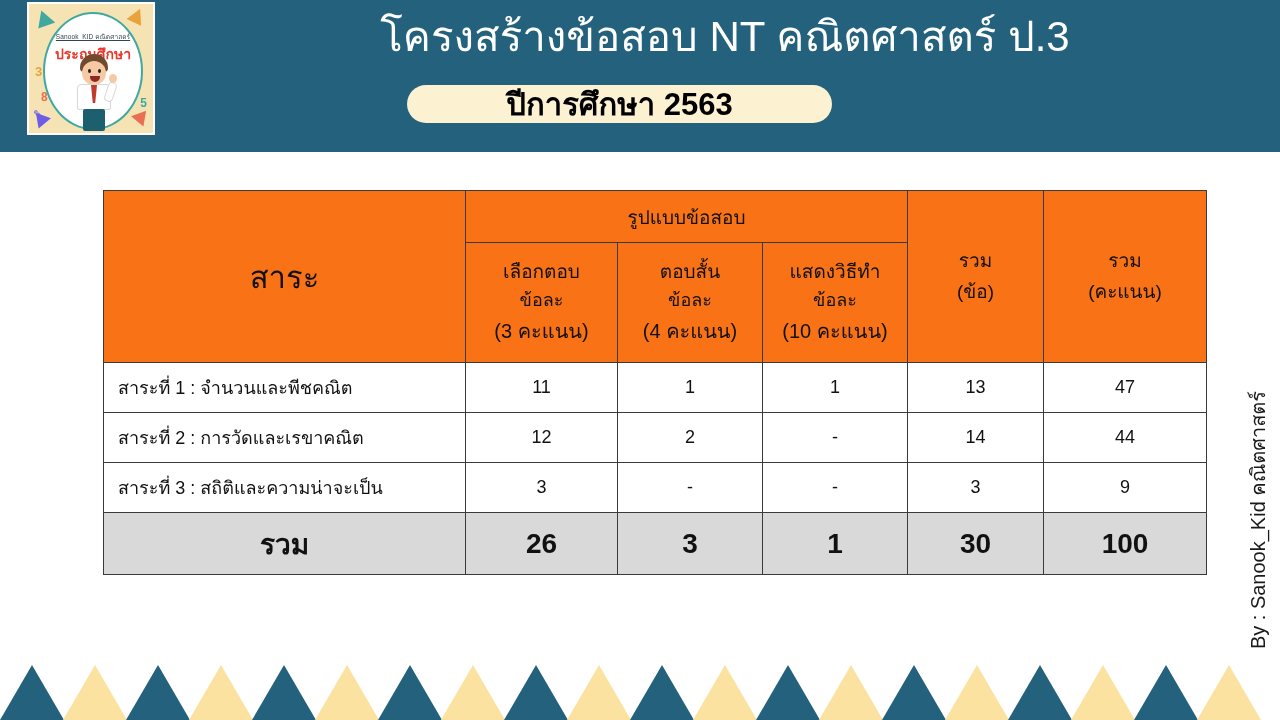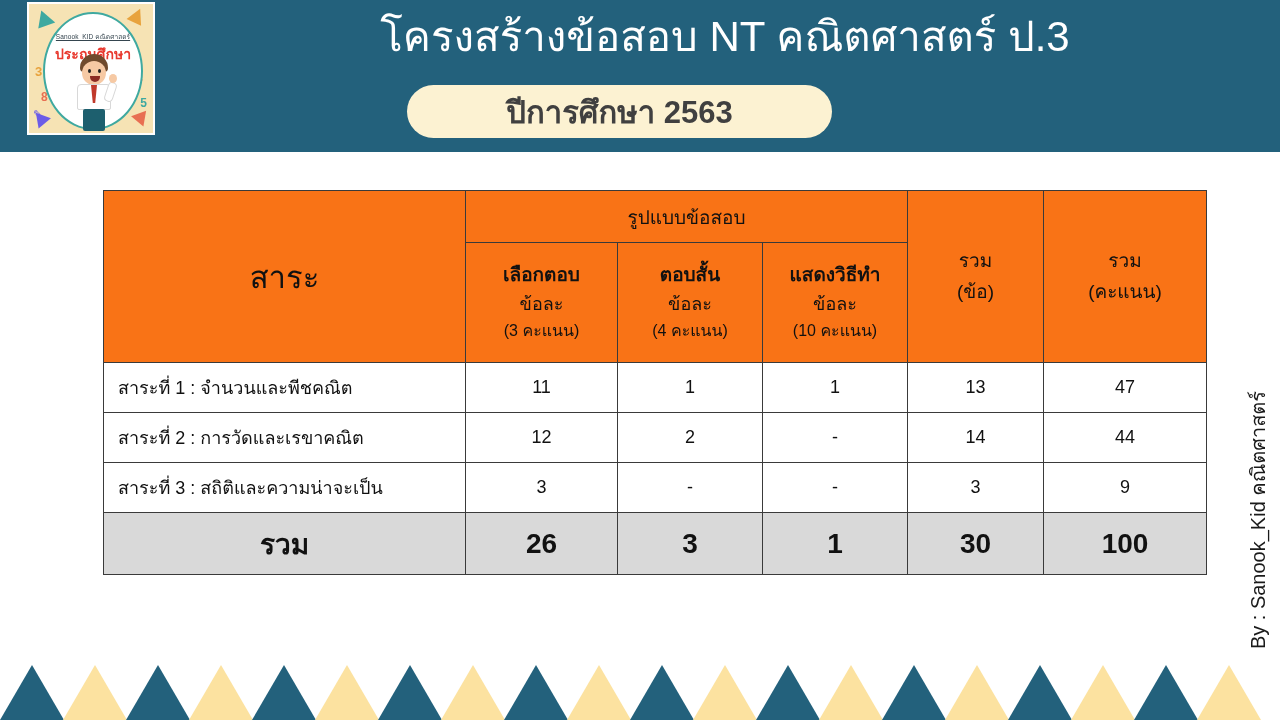--- a/index.html
+++ b/index.html
@@ -93,27 +93,27 @@
     text-align: center;
     color: #ffffff;
     font-size: 42px;
     font-weight: normal;
     line-height: 1.08;
     white-space: nowrap;
   }
   .year-pill {
     position: absolute;
     left: 407px; top: 85px;
-    width: 425px; height: 53px;
+    width: 425px; height: 38px;
     background: #FCF2D2;
     border-radius: 27px;
     display: flex;
     align-items: center;
     justify-content: center;
-    color: #404040;
+    color: #000000;
     font-size: 31px;
     font-weight: bold;
   }
 
   
   .tbl-wrap {
     position: absolute;
     left: 103px; top: 190px;
     width: 1103px;
   }
@@ -133,23 +133,23 @@
   .col-subject { width: 362px; }
   .col-mc      { width: 152px; }
   .col-short   { width: 145px; }
   .col-method  { width: 145px; }
   .col-sumn    { width: 136px; }
   .col-sums    { width: 163px; }
 
   .th-subject { font-size: 31px; }
   .th-group   { font-size: 19px; height: 52px; }
   .th-sub     { height: 120px; padding: 4px 2px; }
-  .th-sub .l1 { font-size: 19px; font-weight: bold; line-height: 1.5; }
+  .th-sub .l1 { font-size: 19px; font-weight: normal; line-height: 1.5; }
   .th-sub .l2 { font-size: 18px; font-weight: normal; line-height: 1.6; }
-  .th-sub .l3 { font-size: 16px; font-weight: normal; line-height: 1.6; }
+  .th-sub .l3 { font-size: 20px; font-weight: normal; line-height: 1.6; }
   .th-total   { font-size: 19px; line-height: 1.6; }
 
   tbody tr.data-row td { height: 50px; background: #ffffff; font-size: 18px; }
   tbody tr.data-row td.subject-cell {
     text-align: left;
     padding-left: 14px;
     font-size: 18px;
     font-weight: normal;
   }
   tbody tr.sum-row td {

